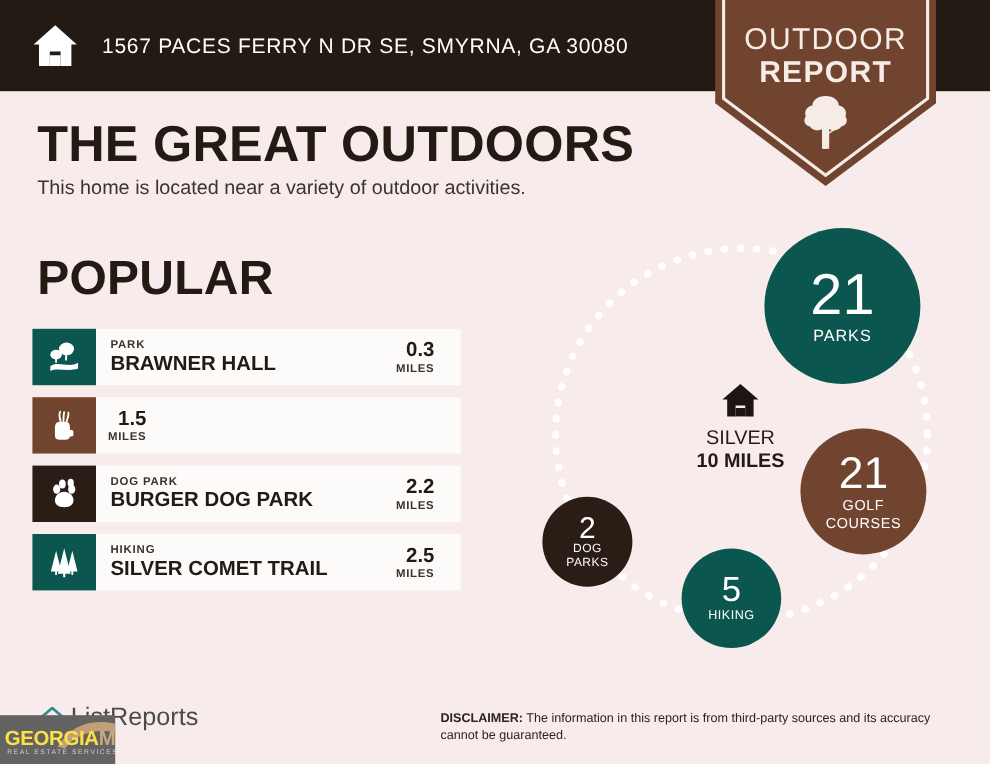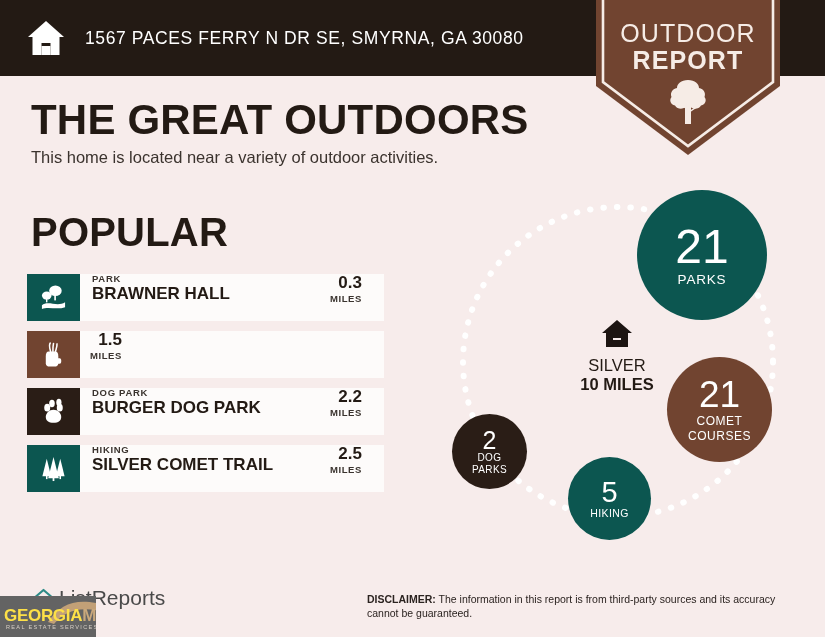--- a/index.html
+++ b/index.html
@@ -43,21 +43,21 @@
     font-size: 16.5px; color: #3b332e; font-weight: 400;
   }
   #popular-heading {
     position: absolute; top: 210px; left: 31px;
     font-size: 40px; font-weight: 700; color: #231a14; letter-spacing: 0.2px;
   }
 
   
   #popular-list { position: absolute; top: 274px; left: 27px; width: 357px; }
   .list-item {
-    position: relative; display: flex; align-items: flex-start;
+    position: relative; display: flex; align-items: center;
     height: 47px; margin-bottom: 10px; background: #fdfbfa;
   }
   .item-icon {
     width: 53px; height: 47px; flex: 0 0 auto;
     display: flex; align-items: center; justify-content: center;
   }
   .item-icon svg { width: 27px; height: 27px; }
   .item-text { flex: 1 1 auto; padding-left: 12px; display: flex;
     flex-direction: column; justify-content: center; overflow: hidden; }
   .item-category {
@@ -273,21 +273,21 @@
       <div id="center-line2">10 MILES</div>
     </div>
 
     <div class="bubble" id="bubble-parks">
       <div class="num">21</div>
       <div class="lbl">PARKS</div>
     </div>
 
     <div class="bubble" id="bubble-golf">
       <div class="num">21</div>
-      <div class="lbl">COMET</div>
+      <div class="lbl">GOLF</div>
       <div class="lbl">COURSES</div>
     </div>
 
     <div class="bubble" id="bubble-dogparks">
       <div class="num">2</div>
       <div class="lbl">DOG</div>
       <div class="lbl">PARKS</div>
     </div>
 
     <div class="bubble" id="bubble-hiking">

